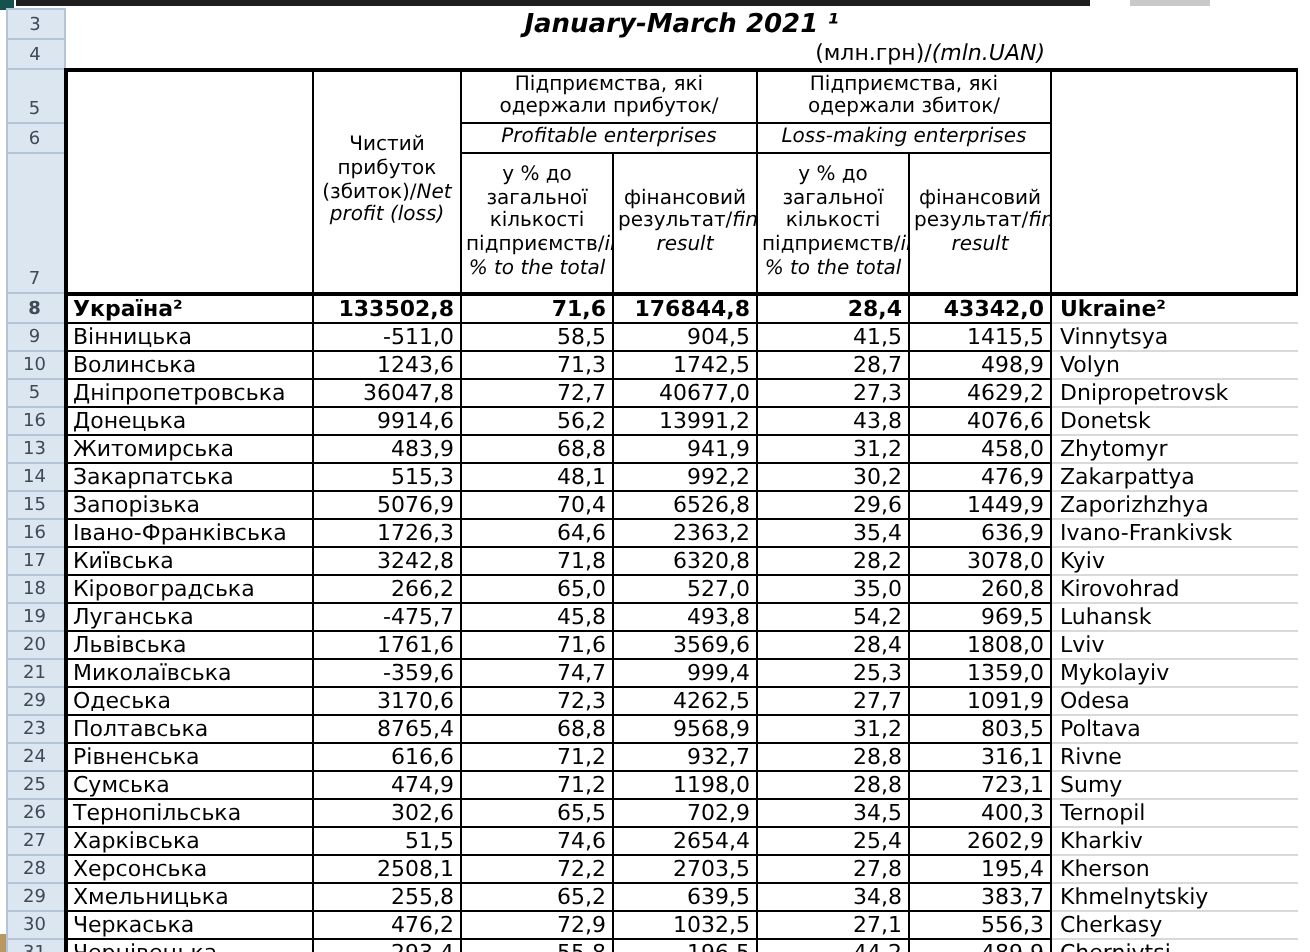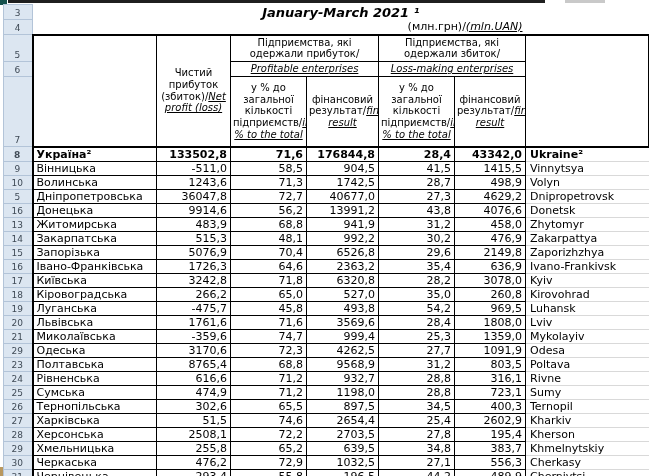--- a/index.html
+++ b/index.html
@@ -33,21 +33,21 @@
   td.nob{border:none;}
   
   td.hdr{
     border:1px solid #000;text-align:center;vertical-align:middle;
     font-size:10px;line-height:1.18;padding:1px 2px;
   }
   
   td.num{border:1px solid #000;text-align:right;font-size:11px;padding:0 3px 0 1px;white-space:nowrap;}
   td.reg{border:1px solid #000;text-align:left;font-size:11px;padding:0 1px 0 3px;white-space:nowrap;}
   td.eng{border:none;border-bottom:1px solid #d9d9d9;text-align:left;font-size:11px;padding:0 1px 0 4px;white-space:nowrap;}
-  .it{font-style:italic;text-decoration:underline;}
+  .it{font-style:italic;}
   tr.b td{font-weight:bold;}
   
   .ot{border-top:2px solid #000 !important;}
   .ol{border-left:2px solid #000 !important;}
   .or{border-right:1px solid #000 !important;}
   tr.first td{border-top:2px solid #000;}
   tr.first td.g{border-top:1px solid #b3c4d8;}
   tr.first td.eng{border-top:2px solid #000;margin-top:16px;}
   thead tr.r3{height:15px;}
   thead tr.r4{height:11px;}
@@ -179,21 +179,21 @@
           <td class="num">476,9</td>
           <td class="eng">Zakarpattya</td>
         </tr>
         <tr>
           <td class="g">15</td>
           <td class="reg ol">Запорізька</td>
           <td class="num">5076,9</td>
           <td class="num">70,4</td>
           <td class="num">6526,8</td>
           <td class="num">29,6</td>
-          <td class="num">2149,8</td>
+          <td class="num">1449,9</td>
           <td class="eng">Zaporizhzhya</td>
         </tr>
         <tr>
           <td class="g">16</td>
           <td class="reg ol">Івано-Франківська</td>
           <td class="num">1726,3</td>
           <td class="num">64,6</td>
           <td class="num">2363,2</td>
           <td class="num">35,4</td>
           <td class="num">636,9</td>
@@ -287,21 +287,21 @@
           <td class="num">1198,0</td>
           <td class="num">28,8</td>
           <td class="num">723,1</td>
           <td class="eng">Sumy</td>
         </tr>
         <tr>
           <td class="g">26</td>
           <td class="reg ol">Тернопільська</td>
           <td class="num">302,6</td>
           <td class="num">65,5</td>
-          <td class="num">897,5</td>
+          <td class="num">702,9</td>
           <td class="num">34,5</td>
           <td class="num">400,3</td>
           <td class="eng">Ternopil</td>
         </tr>
         <tr>
           <td class="g">27</td>
           <td class="reg ol">Харківська</td>
           <td class="num">51,5</td>
           <td class="num">74,6</td>
           <td class="num">2654,4</td>

